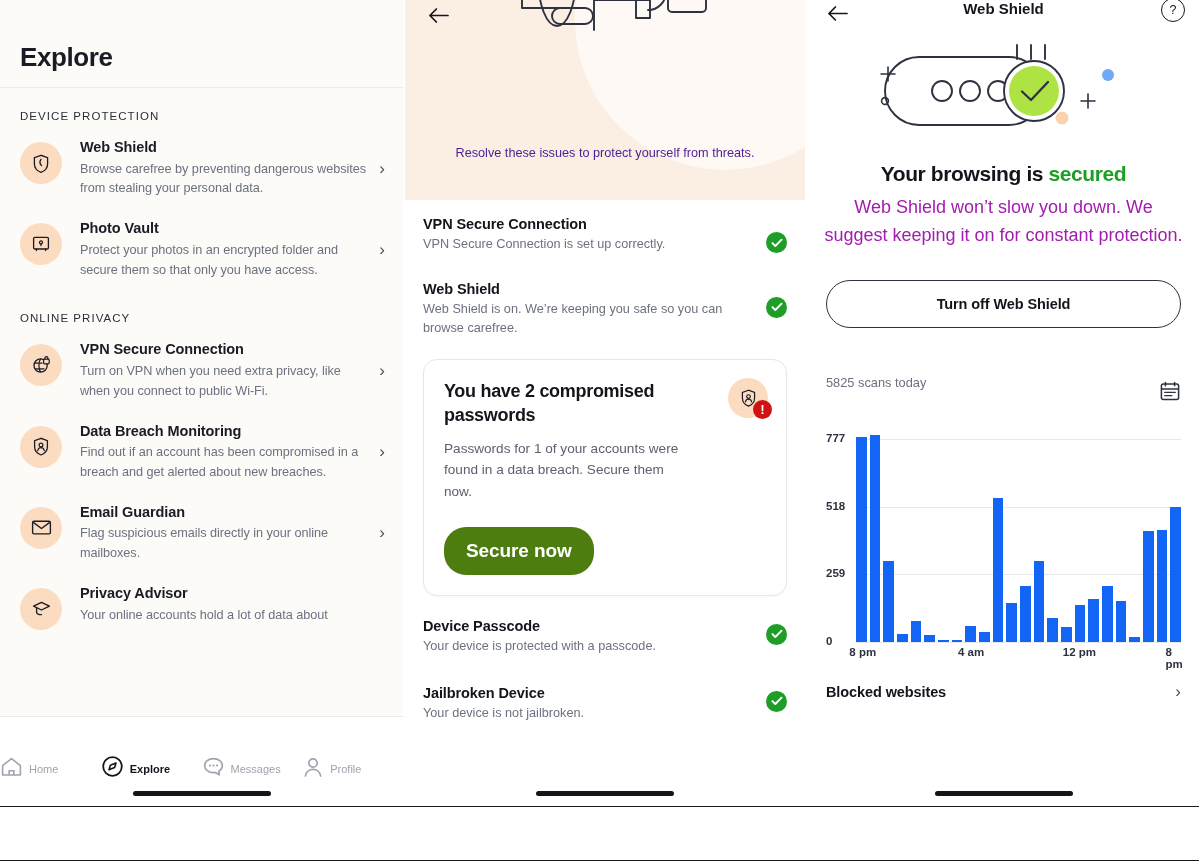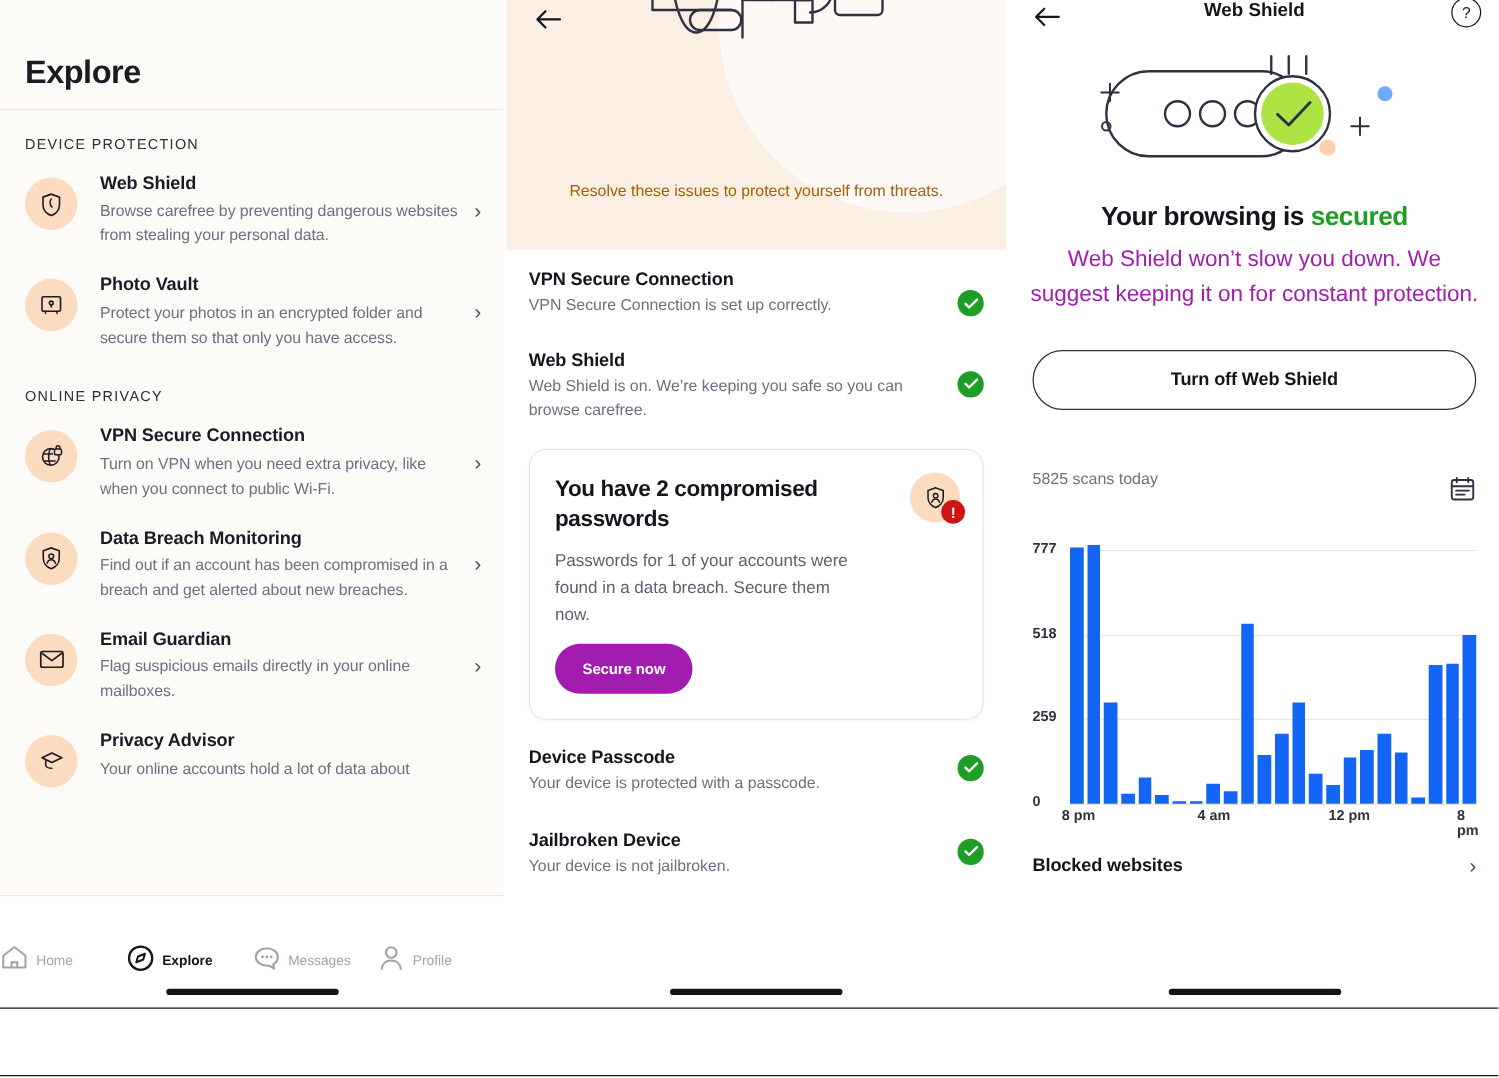--- a/index.html
+++ b/index.html
@@ -45,36 +45,36 @@
   
   .hero { position:relative; height:200px; background:#FBEEE3; overflow:hidden; }
   .hero .blob { position:absolute; right:-70px; top:-130px; width:300px; height:300px;
      border-radius:50%; background:#FEF9F4; }
   .back-arrow { position:absolute; left:18px; top:0px; width:30px; height:30px;
      display:flex; align-items:center; justify-content:center; color:#14151C; z-index:4; }
   .hero-art { position:absolute; left:50%; transform:translateX(-50%); top:-42px; z-index:2; }
   .hero-h1 { position:absolute; left:0; right:0; top:114px; text-align:center; font-size:21px;
      font-weight:bold; color:#14151C; letter-spacing:-0.3px; z-index:3; }
   .hero-sub { position:absolute; left:0; right:0; top:146px; text-align:center; font-size:12.7px;
-     color:#a16207; z-index:3; }
+     color:#4c1d95; z-index:3; }
 
   .issue { display:flex; align-items:flex-start; padding:16px 18px 10px 18px; }
   .issue-txt { flex:1 1 auto; padding-right:14px; }
   .issue-title { font-size:14.5px; font-weight:bold; color:#14151C; letter-spacing:-0.1px; }
   .issue-desc { font-size:12.7px; color:#6C7180; line-height:1.55; margin-top:3px; }
   .badge-ok { flex:0 0 auto; width:21px; height:21px; border-radius:50%; background:#1E9E27;
      display:flex; align-items:center; justify-content:center; margin-top:16px; }
 
   .promo { margin:10px 18px 0 18px; background:#FFFFFF; border:1px solid #E9E6E1;
      border-radius:14px; padding:20px 18px 20px 20px; position:relative; box-shadow:0 1px 2px rgba(0,0,0,0.03); }
   .promo-h { font-size:18px; font-weight:bold; color:#14151C; line-height:1.32;
      letter-spacing:-0.3px; width:240px; }
   .promo-p { font-size:13.6px; color:#5C6170; line-height:1.6; margin-top:10px; width:250px; }
-  .promo-btn { margin-top:12px; display:inline-block; background:#a21caf; color:#fff;
-     font-size:12px; font-weight:bold; border:none; border-radius:22px;
+  .promo-btn { margin-top:24px; display:inline-block; background:#4d7c0f; color:#fff;
+     font-size:19px; font-weight:bold; border:none; border-radius:22px;
      padding:13px 22px; letter-spacing:-0.1px; cursor:pointer; }
   .promo-icon { position:absolute; right:18px; top:18px; width:40px; height:40px; border-radius:50%;
      background:#FBDCC0; display:flex; align-items:center; justify-content:center; }
   .promo-alert { position:absolute; right:14px; top:40px; width:19px; height:19px; border-radius:50%;
      background:#CE1312; color:#fff; font-size:12px; font-weight:bold;
      display:flex; align-items:center; justify-content:center; line-height:1; }
 
   
   .nav { position:relative; height:30px; }
   .nav-title { position:absolute; left:0; right:0; top:0px; text-align:center; font-size:15px;

